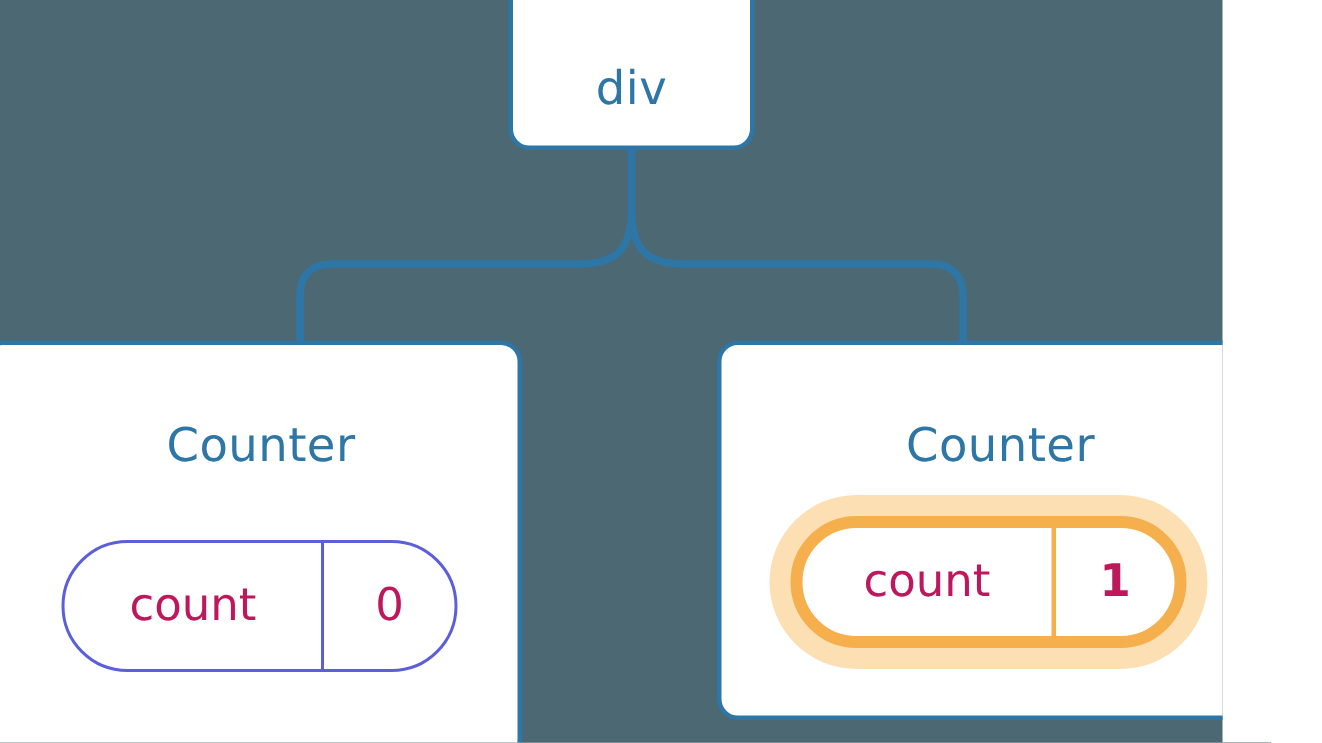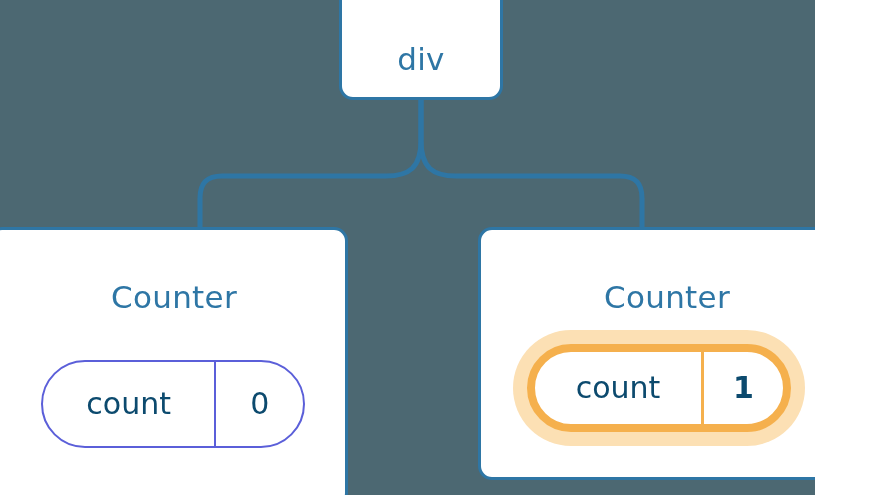--- a/index.html
+++ b/index.html
@@ -103,21 +103,21 @@
   }
   .pill-plain {
     width: 264px;
     border: 2px solid #5b5fd9;
   }
   .pill-key, .pill-val {
     display: flex;
     align-items: center;
     justify-content: center;
     font-size: 30px;
-    color: #0c4a6e;
+    color: #be185d;
     line-height: 1;
     box-sizing: border-box;
   }
   .pill-plain .pill-key { width: 174px; }
   .pill-plain .pill-val {
     width: 90px;
     border-left: 2px solid #5b5fd9;
   }
 
   

